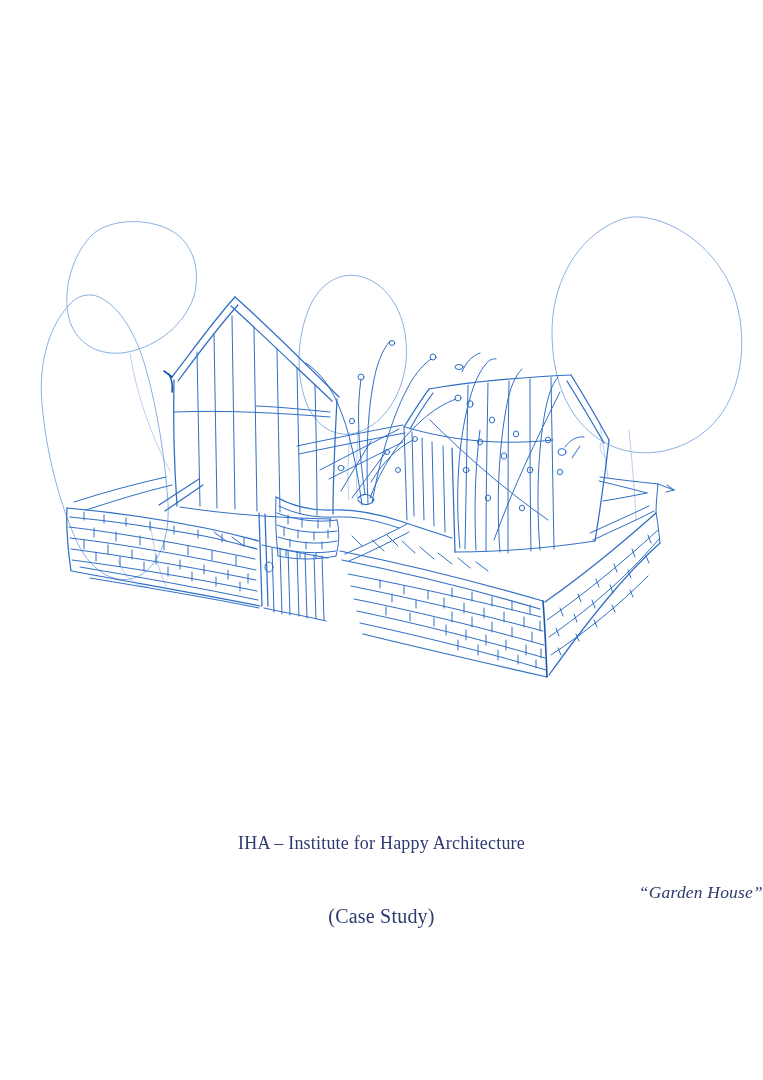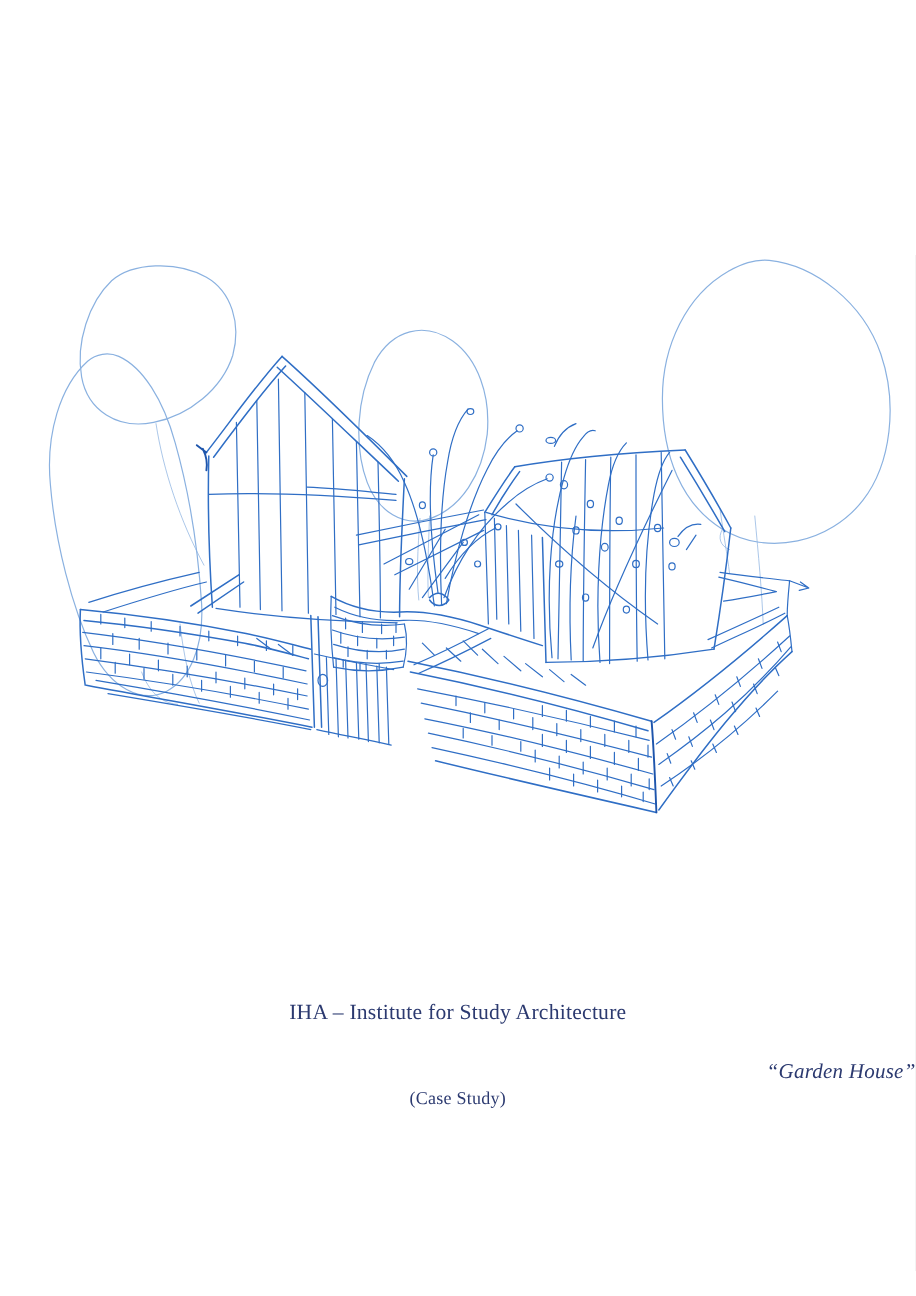--- a/index.html
+++ b/index.html
@@ -17,21 +17,21 @@
   .ink{stroke:var(--ink);stroke-width:1.25px;}
   .ink-thin{stroke:var(--ink);stroke-width:1px;}
   .dark{stroke:var(--ink-dark);stroke-width:1.6px;}
   .light{stroke:var(--ink-light);stroke-width:1px;}
   .xlight{stroke:var(--ink-light);stroke-width:.8px;opacity:.75;}
   .caption{
     position:absolute;left:0;right:0;top:833px;text-align:center;color:var(--text-color);
   }
   .caption .title{font-size:18px;line-height:21px;margin:0 0 28px;letter-spacing:.2px;}
   .caption .subtitle{font-size:17.5px;line-height:20px;font-style:italic;margin:0 0 4px;letter-spacing:.2px;text-align:right;}
-  .caption .note{font-size:15px;line-height:20px;margin:0;letter-spacing:.2px;}
+  .caption .note{font-size:20px;line-height:20px;margin:0;letter-spacing:.2px;}
 </style>
 </head>
 <body>
 
 <div class="page">
 
   <figure class="sketch">
     <svg viewBox="0 0 763 763">
 
       <g>
@@ -168,18 +168,18 @@
         <path class="ink-thin" d="M320,470 L399,429 M329,479 L403,442 M341,491 L371,441 M352,498 L386,452"></path>
         <path class="ink" d="M358,498 C364,492 370,494 374,500 C370,506 362,506 358,500"></path>
         <path class="ink-thin" d="M565,447 C570,440 577,436 584,437 M572,458 L580,446"></path>
         <ellipse class="ink-thin" cx="562" cy="452" rx="4" ry="3.4"></ellipse>
       </g>
 
     </svg>
   </figure>
 
   <div class="caption">
-    <p class="title">IHA – Institute for Study Architecture</p>
+    <p class="title">IHA – Institute for Happy Architecture</p>
     <p class="subtitle">“Garden House”</p>
     <p class="note">(Case Study)</p>
   </div>
 
 </div>
 
 </body></html>

